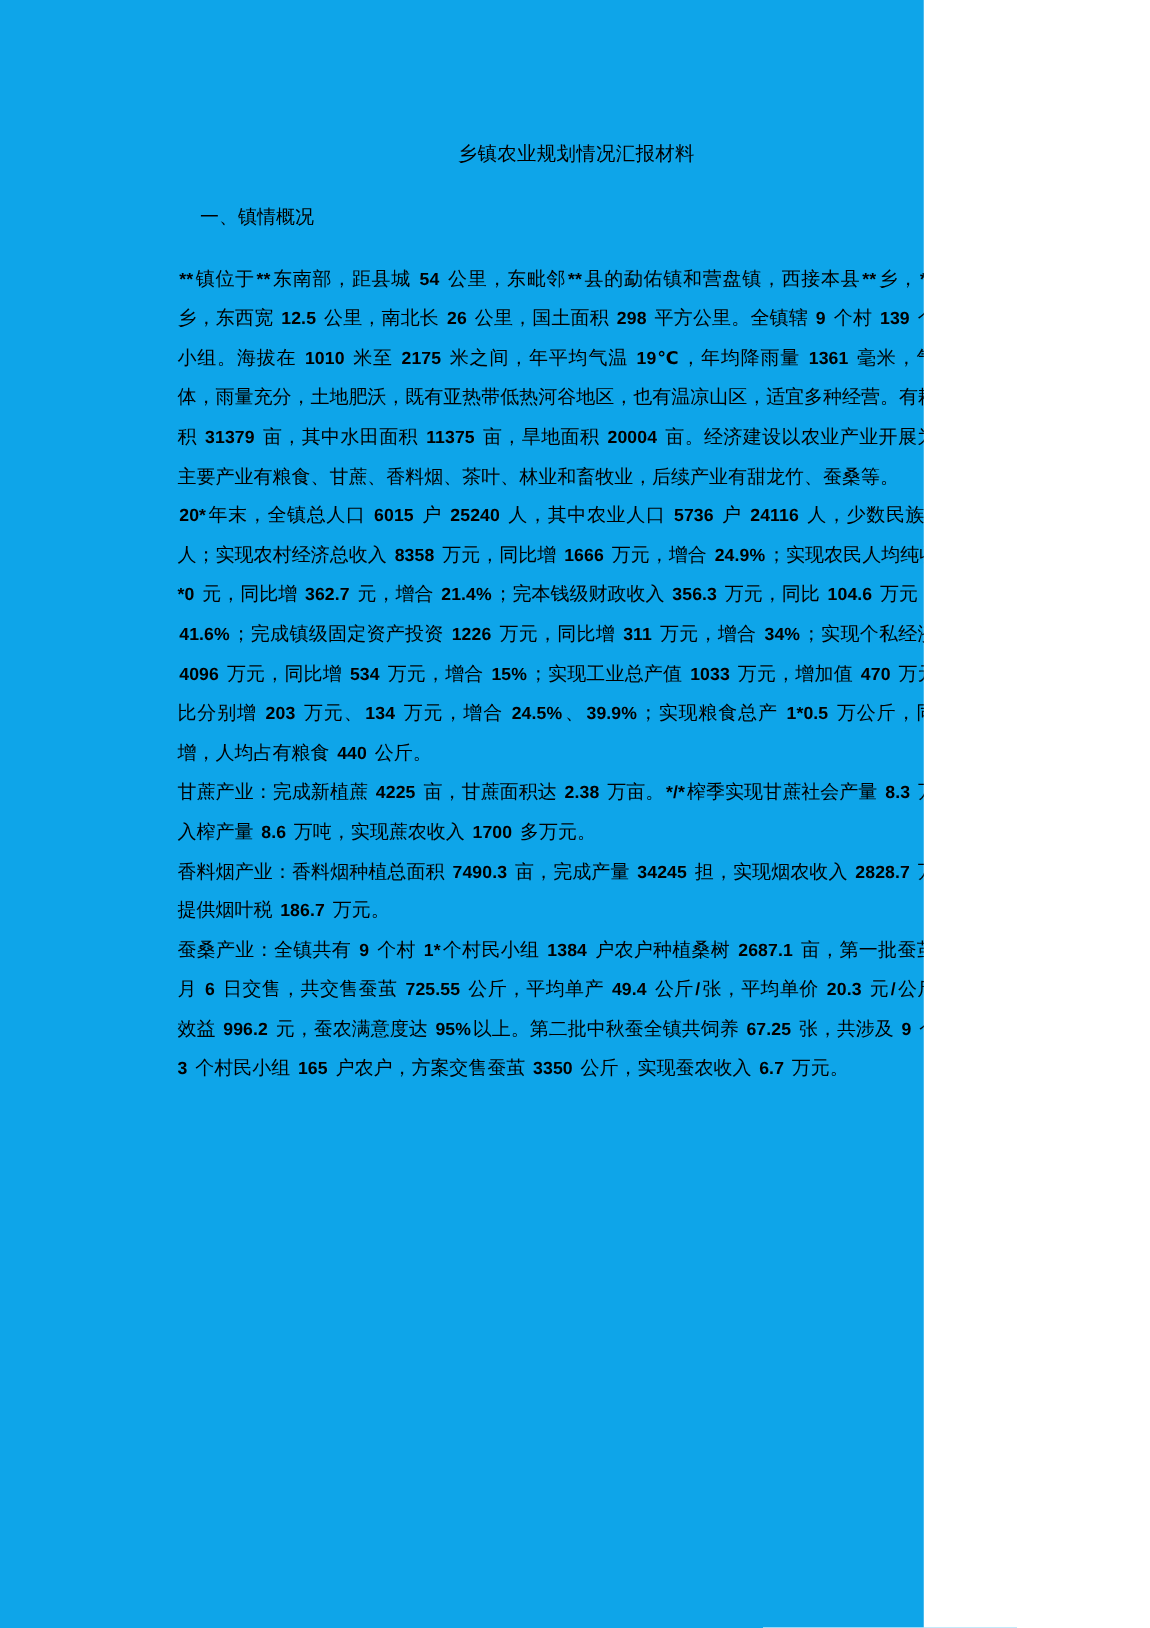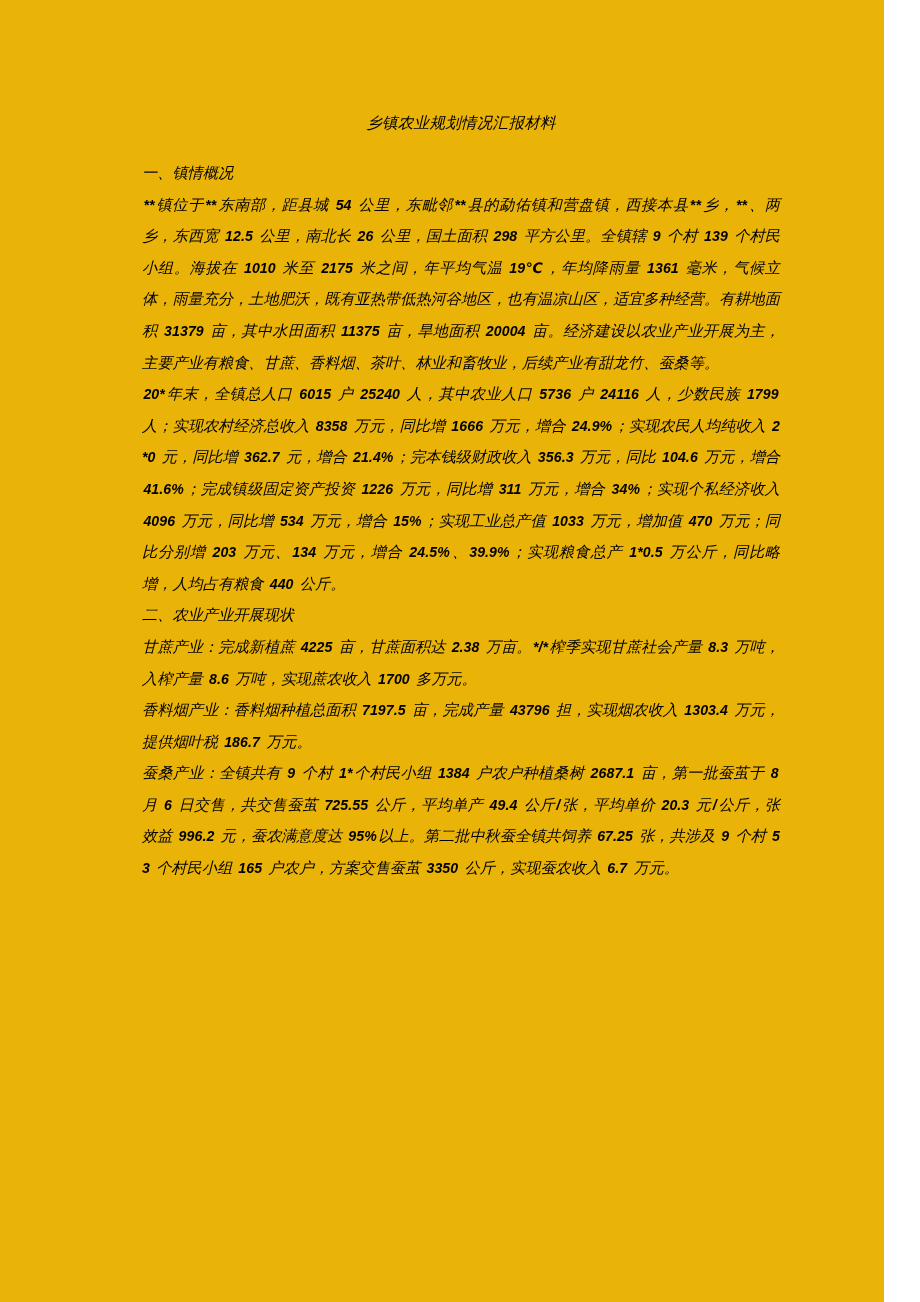--- a/index.html
+++ b/index.html
@@ -9,27 +9,26 @@
   }
   body {
     width: 920px;
     height: 1302px;
     font-family: "DejaVu Serif", "Liberation Serif", serif;
     color: #000000;
     -webkit-font-smoothing: antialiased;
   }
   .page {
     position: relative;
-    width: 884px;
+    width: 739px;
     height: 1302px;
     box-sizing: border-box;
     padding: 0;
     overflow: hidden;
-    background: #eab308;
-    font-style: italic;
+    background: #0ea5e9;
   }
   .content {
     position: absolute;
     left: 142px;
     top: 108px;
     width: 638px;
   }
   .doc-title {
     text-align: center;
     font-size: 15.5px;
@@ -43,21 +42,21 @@
     margin: 0;
     font-size: 15.2px;
     line-height: 31.6px;
     text-align: justify;
     text-justify: inter-ideograph;
     letter-spacing: 0px;
     word-break: break-all;
     font-family: "DejaVu Serif", "Liberation Serif", serif;
   }
   p.heading {
-    margin: 0;
+    margin: 18px;
     font-size: 15.2px;
     line-height: 31.6px;
     text-align: left;
     font-family: "DejaVu Serif", "Liberation Serif", serif;
   }
   
   .num {
     font-family: "Liberation Sans", "DejaVu Sans", sans-serif;
     font-weight: bold;
     font-size: 14.1px;
@@ -72,27 +71,26 @@
   <div class="content">
 
     <div class="doc-title">乡镇农业规划情况汇报材料</div>
 
     <p class="heading">一、镇情概况</p>
 
     <p class="para"><span class="num">**</span>镇位于<span class="num">**</span>东南部，距县城 <span class="num">54</span> 公里，东毗邻<span class="num">**</span>县的勐佑镇和营盘镇，西接本县<span class="num">**</span>乡，<span class="num">**</span>、两乡，东西宽 <span class="num">12.5</span> 公里，南北长 <span class="num">26</span> 公里，国土面积 <span class="num">298</span> 平方公里。全镇辖 <span class="num">9</span> 个村 <span class="num">139</span> 个村民小组。海拔在 <span class="num">1010</span> 米至 <span class="num">2175</span> 米之间，年平均气温 <span class="num">19℃</span>，年均降雨量 <span class="num">1361</span> 毫米，气候立体，雨量充分，土地肥沃，既有亚热带低热河谷地区，也有温凉山区，适宜多种经营。有耕地面积 <span class="num">31379</span> 亩，其中水田面积 <span class="num">11375</span> 亩，旱地面积 <span class="num">20004</span> 亩。经济建设以农业产业开展为主，主要产业有粮食、甘蔗、香料烟、茶叶、林业和畜牧业，后续产业有甜龙竹、蚕桑等。</p>
 
     <p class="para"><span class="num">20*</span>年末，全镇总人口 <span class="num">6015</span> 户 <span class="num">25240</span> 人，其中农业人口 <span class="num">5736</span> 户 <span class="num">24116</span> 人，少数民族 <span class="num">1799</span> 人；实现农村经济总收入 <span class="num">8358</span> 万元，同比增 <span class="num">1666</span> 万元，增合 <span class="num">24.9%</span>；实现农民人均纯收入 <span class="num">2*0</span> 元，同比增 <span class="num">362.7</span> 元，增合 <span class="num">21.4%</span>；完本钱级财政收入 <span class="num">356.3</span> 万元，同比 <span class="num">104.6</span> 万元，增合 <span class="num">41.6%</span>；完成镇级固定资产投资 <span class="num">1226</span> 万元，同比增 <span class="num">311</span> 万元，增合 <span class="num">34%</span>；实现个私经济收入 <span class="num">4096</span> 万元，同比增 <span class="num">534</span> 万元，增合 <span class="num">15%</span>；实现工业总产值 <span class="num">1033</span> 万元，增加值 <span class="num">470</span> 万元；同比分别增 <span class="num">203</span> 万元、<span class="num">134</span> 万元，增合 <span class="num">24.5%</span>、<span class="num">39.9%</span>；实现粮食总产 <span class="num">1*0.5</span> 万公斤，同比略增，人均占有粮食 <span class="num">440</span> 公斤。</p>
 
-    <p class="heading">二、农业产业开展现状</p>
 
 
 
     <p class="para">甘蔗产业：完成新植蔗 <span class="num">4225</span> 亩，甘蔗面积达 <span class="num">2.38</span> 万亩。<span class="num">*/*</span>榨季实现甘蔗社会产量 <span class="num">8.3</span> 万吨，入榨产量 <span class="num">8.6</span> 万吨，实现蔗农收入 <span class="num">1700</span> 多万元。</p>
 
-    <p class="para">香料烟产业：香料烟种植总面积 <span class="num">7197.5</span> 亩，完成产量 <span class="num">43796</span> 担，实现烟农收入 <span class="num">1303.4</span> 万元，提供烟叶税 <span class="num">186.7</span> 万元。</p>
+    <p class="para">香料烟产业：香料烟种植总面积 <span class="num">7490.3</span> 亩，完成产量 <span class="num">34245</span> 担，实现烟农收入 <span class="num">2828.7</span> 万元，提供烟叶税 <span class="num">186.7</span> 万元。</p>
 
 
 
     <p class="para">蚕桑产业：全镇共有 <span class="num">9</span> 个村 <span class="num">1*</span>个村民小组 <span class="num">1384</span> 户农户种植桑树 <span class="num">2687.1</span> 亩，第一批蚕茧于 <span class="num">8</span> 月 <span class="num">6</span> 日交售，共交售蚕茧 <span class="num">725.55</span> 公斤，平均单产 <span class="num">49.4</span> 公斤<span class="num">/</span>张，平均单价 <span class="num">20.3</span> 元<span class="num">/</span>公斤，张效益 <span class="num">996.2</span> 元，蚕农满意度达 <span class="num">95%</span>以上。第二批中秋蚕全镇共饲养 <span class="num">67.25</span> 张，共涉及 <span class="num">9</span> 个村 <span class="num">53</span> 个村民小组 <span class="num">165</span> 户农户，方案交售蚕茧 <span class="num">3350</span> 公斤，实现蚕农收入 <span class="num">6.7</span> 万元。</p>
 
 
   </div>
 </div>
 
 </body></html>

